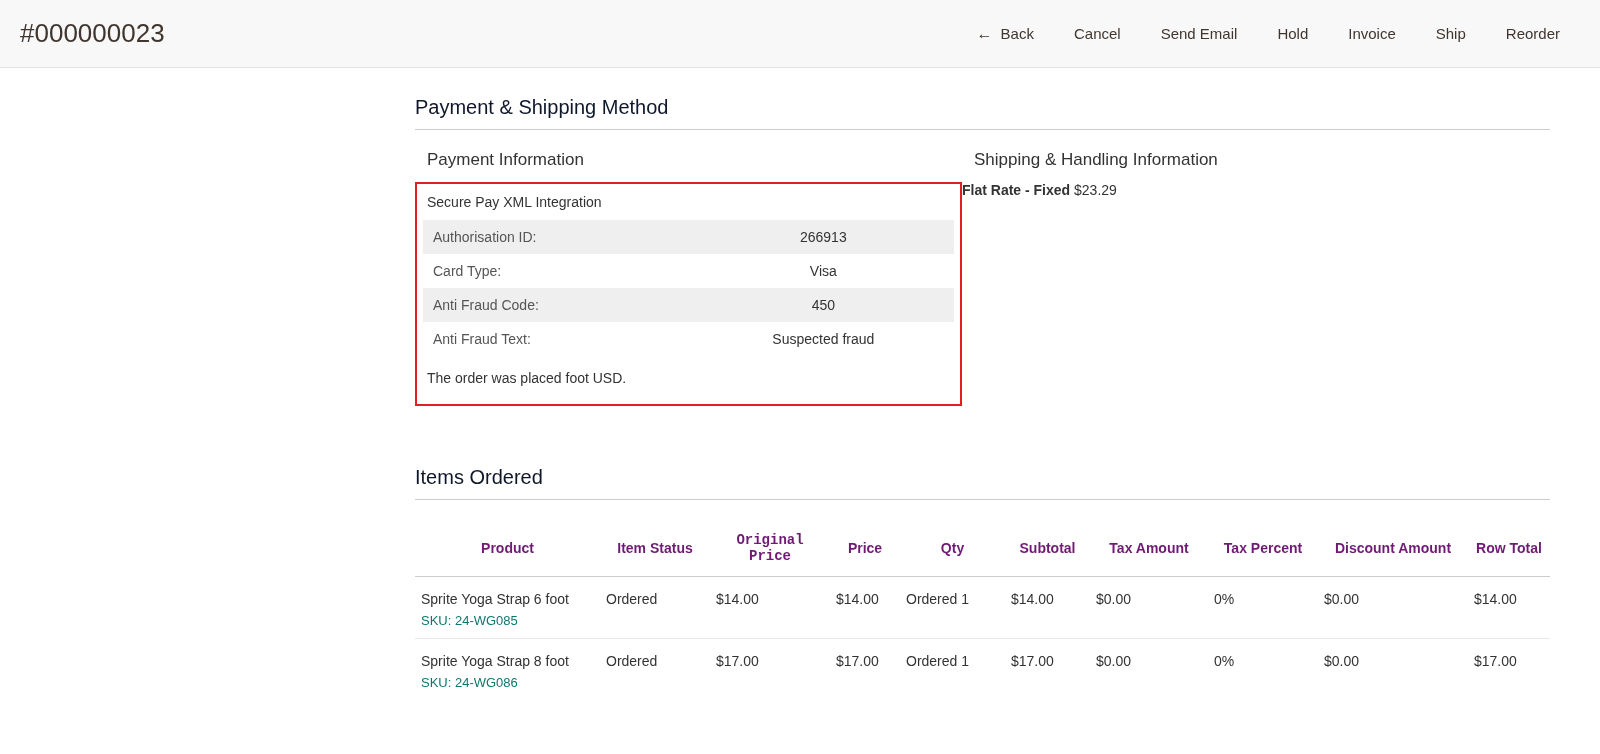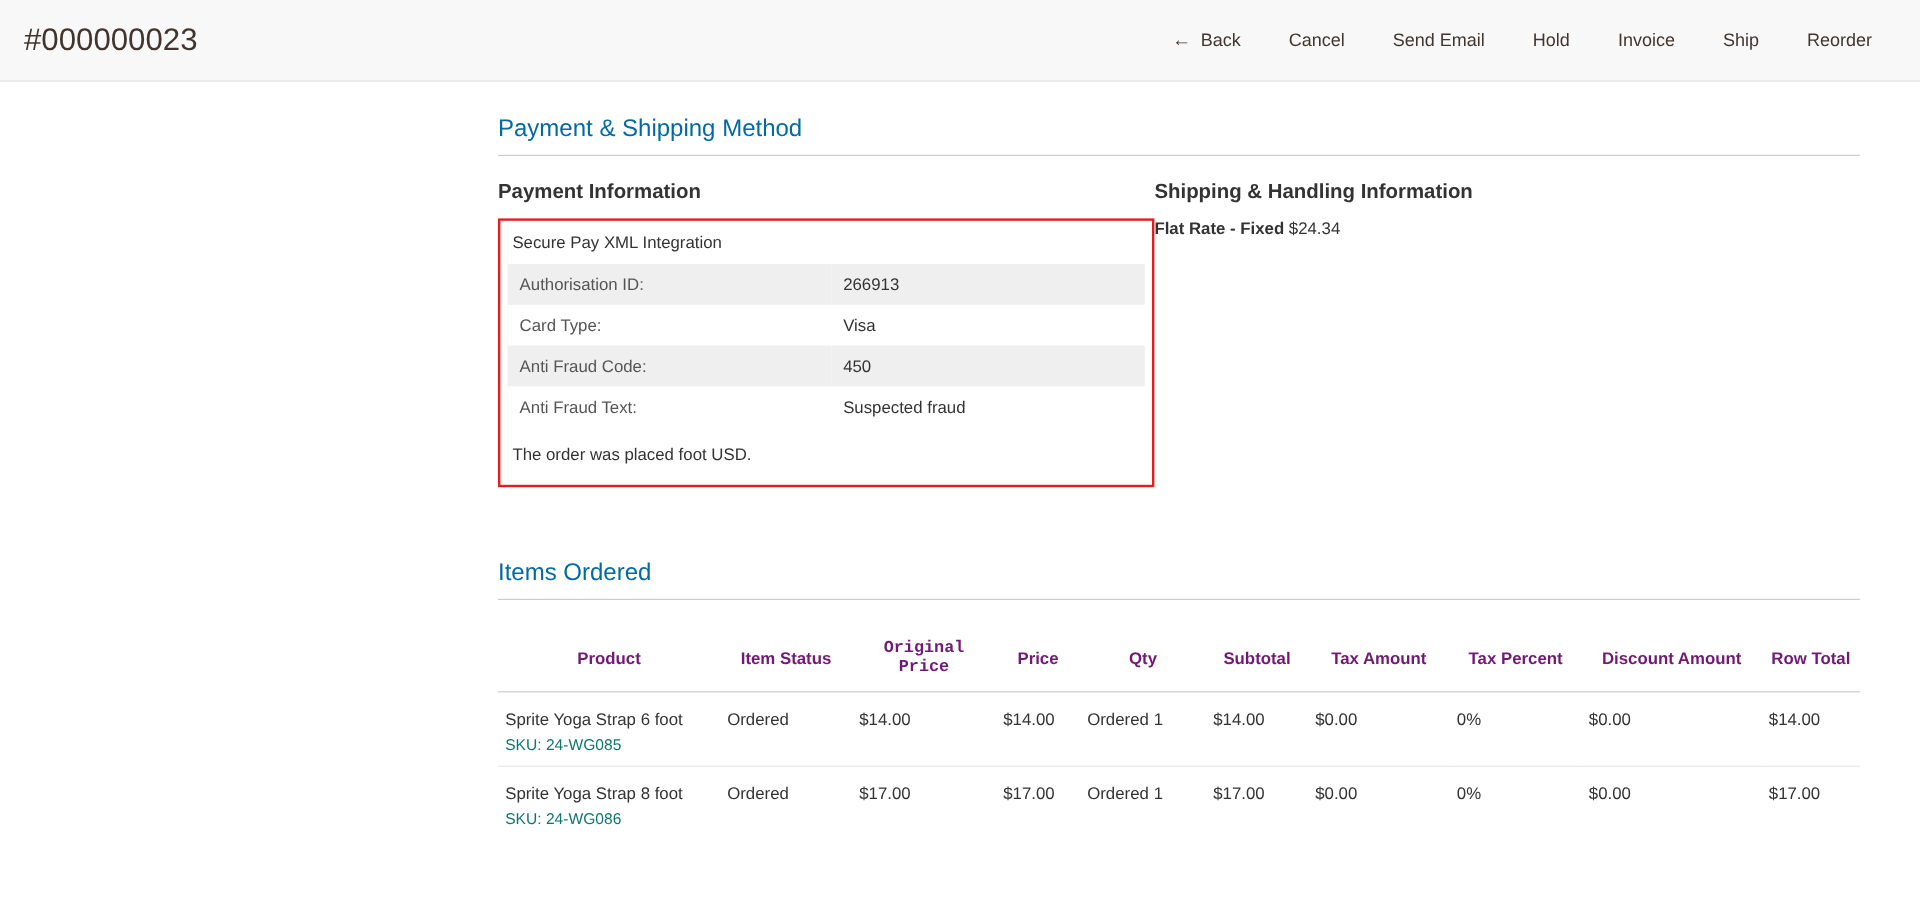--- a/index.html
+++ b/index.html
@@ -41,41 +41,42 @@
     line-height: 1;
   }
   .content {
     padding-left: 415px;
     padding-right: 50px;
     padding-top: 28px;
   }
   .section-title {
     font-size: 20px;
     font-weight: 400;
-    color: #0369a1;
+    color: #0f172a;
     border-bottom: 1px solid #ccc;
     padding-bottom: 10px;
     margin-bottom: 20px;
   }
   .two-col {
     display: flex;
     gap: 0;
   }
   .col-left {
     width: 547px;
   }
   .col-right {
     flex: 1;
     padding-left: 0;
   }
   .sub-title {
     font-size: 17px;
-    font-weight: 700;
+    font-weight: 400;
     color: #333;
     margin-bottom: 12px;
+    margin-left: 12px;
   }
   .payment-box {
     border: 2px solid #e02020;
     padding: 6px 6px 14px 6px;
   }
   .pay-method-name {
     font-size: 14px;
     color: #333;
     padding: 4px 4px 10px 4px;
   }
@@ -84,21 +85,21 @@
     border-collapse: collapse;
   }
   .pay-table tr:nth-child(odd) td {
     background: #efefef;
   }
   .pay-table td {
     padding: 9px 10px;
     font-size: 14px;
     color: #555;
   }
-  .pay-table td.v { text-align: left; color: #333; }
+  .pay-table td.v { text-align: center; color: #333; }
   .currency-note {
     padding: 14px 4px 4px 4px;
     font-size: 14px;
     color: #333;
   }
   .ship-line {
     font-size: 14px;
     margin-top: 4px;
   }
   .ship-line .b { font-weight: 700; }
@@ -189,21 +190,21 @@
             </tbody>
         </table>
         <div class="currency-note">The order was placed foot USD.</div>
       </div>
     </div>
 
     <div class="col-right">
       <div class="sub-title">Shipping &amp; Handling Information</div>
       <div class="ship-line">
         <span class="b">Flat Rate - Fixed</span>
-        <span>$24.34</span>
+        <span>$23.29</span>
       </div>
     </div>
   </div>
 
   <div class="items-section">
     <div class="section-title">Items Ordered</div>
 
     <table class="items-table">
       <thead>
         <tr>

